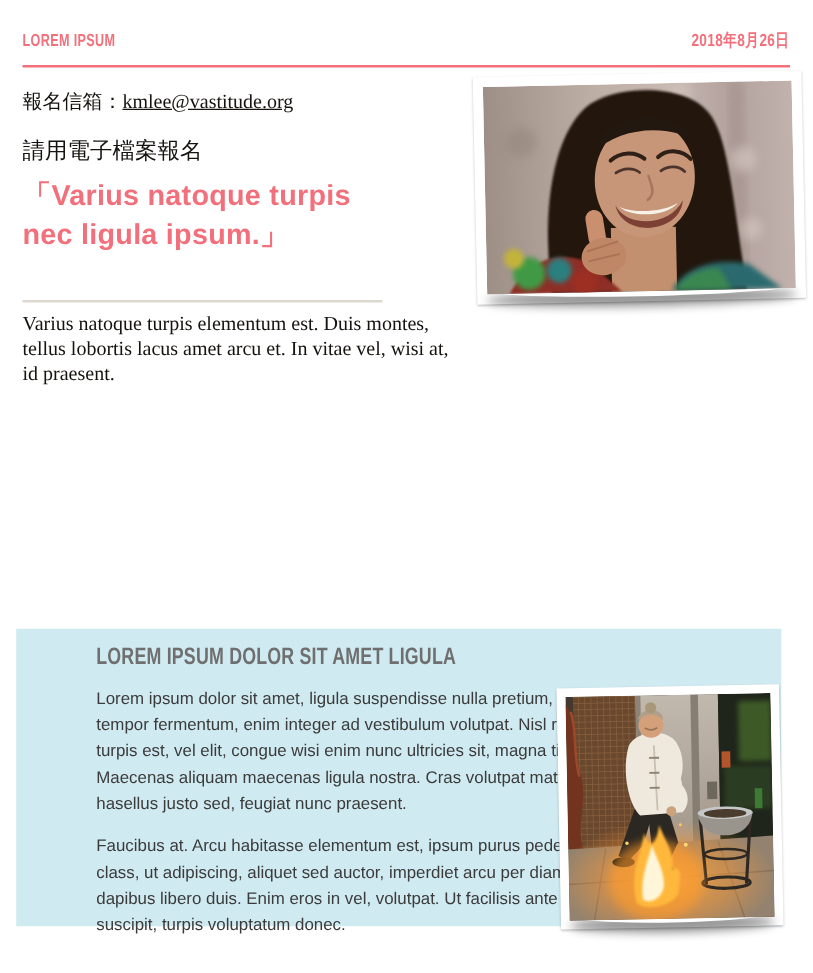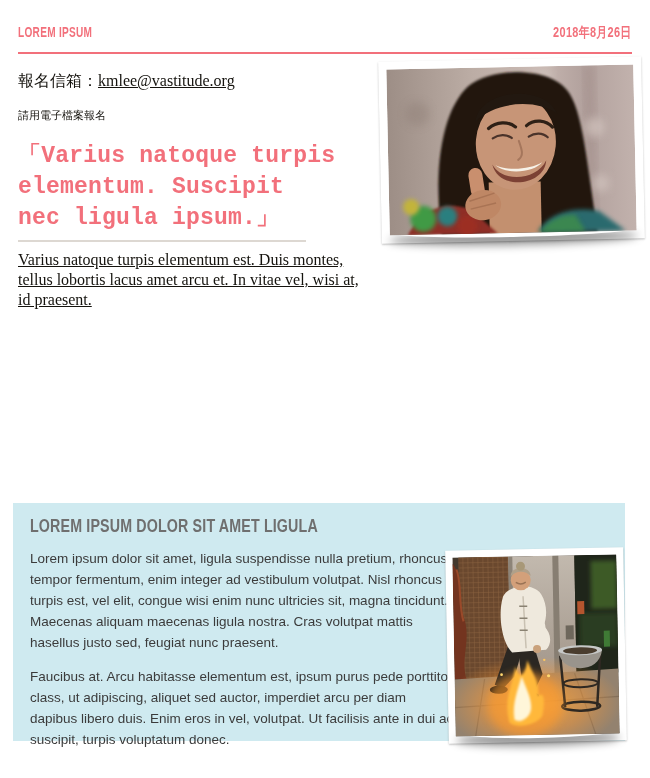--- a/index.html
+++ b/index.html
@@ -18,37 +18,37 @@
   .pubdate {
     position:absolute; right:18px; top:24px;
     font-family:"Liberation Sans", sans-serif; font-weight:700; font-size:14px;
     color:#f2707b; letter-spacing:.4px; transform:scaleX(.78); transform-origin:right center;
     white-space:nowrap;
   }
   .top-rule { position:absolute; left:18px; top:52px; width:614px; height:2px; background:#f2707b; }
   
   .email-line { position:absolute; left:18px; top:71px; font-size:16px; }
   .email-line a { color:inherit; text-decoration:underline; }
-  .note-line  { position:absolute; left:18px; top:108px; font-size:11px; }
+  .note-line  { position:absolute; left:18px; top:108px; font-size:18px; }
   
   .pull-quote {
     position:absolute; left:18px; top:141px; width:350px;
-    font-family:Liberation Mono, monospace; font-weight:700;
+    font-family:Liberation Sans, sans-serif; font-weight:700;
     font-size:23px; line-height:31px; color:#f2707b; letter-spacing:.2px;
   }
   .quote-divider { position:absolute; left:18px; top:240px; width:288px; height:2px; background:#ddd8d2; }
   
   .body-copy { position:absolute; left:18px; top:250px; width:350px; font-size:16px; line-height:20px; }
-  .body-copy p { margin:0 0 15px 0;text-decoration:underline; }
+  .body-copy p { margin:0 0 15px 0; }
   
   .highlight-box {
     position:absolute; left:13px; top:503px; width:612px; height:238px;
     background:#cfeaf0;
   }
-  .highlight-box .inner { padding:12px 0 0 17px; }
+  .highlight-box .inner { padding:12px 0 0 17px;margin-left:47px; }
   .highlight-title {
     font-family:"Liberation Sans", sans-serif; font-weight:700; font-size:19px;
     color:#6f6f6f; margin:0 0 11px 0; transform:scaleX(.75); transform-origin:left center;
     white-space:nowrap; letter-spacing:.2px;
   }
   .highlight-box p {
     width:424px; margin:0 0 13px 0;
     font-family:"Liberation Sans", sans-serif; font-size:13.5px; line-height:21px; color:#3b3b3b;
   }
   
@@ -71,21 +71,20 @@
 <div class="pubdate">2018年8月26日</div>
 <div class="top-rule"></div>
 
 <div class="email-line">
   <span>報名信箱：</span><a href="#">kmlee@vastitude.org</a>
 </div>
 <div class="note-line">請用電子檔案報名</div>
 
 <div class="pull-quote">
   <div>「Varius natoque turpis</div>
-  <div>elementum. Suscipit</div>
   <div>nec ligula ipsum.」</div>
 </div>
 <div class="quote-divider"></div>
 
 <div class="body-copy">
   <p>Varius natoque turpis elementum est. Duis montes, tellus lobortis lacus amet arcu et. In vitae vel, wisi at, id praesent.</p>
 </div>
 
 <div class="highlight-box">
   <div class="inner">

